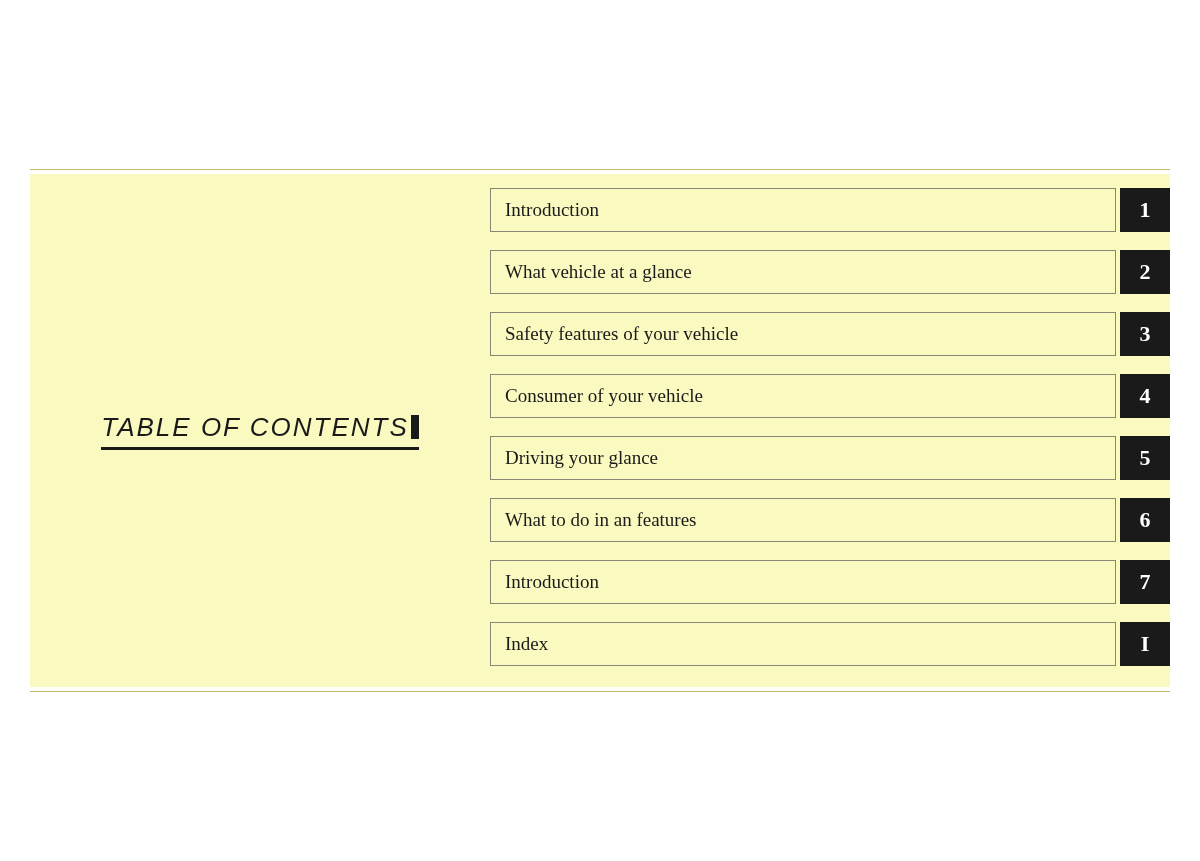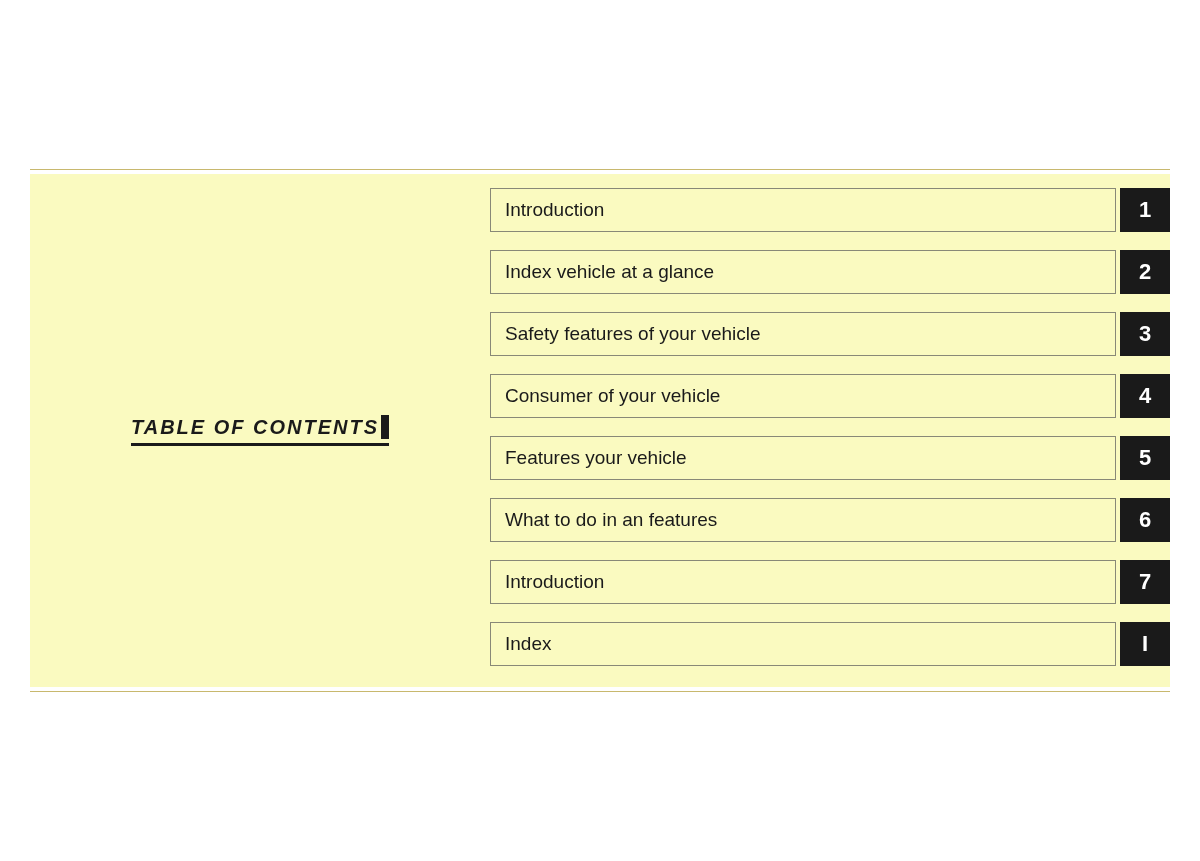--- a/index.html
+++ b/index.html
@@ -53,22 +53,22 @@
     .left-panel {
       background: #fafac0;
       flex: 0 0 460px;
       display: flex;
       align-items: center;
       justify-content: center;
       padding: 20px;
     }
 
     .table-of-contents-label {
-      font-size: 20px;
-      font-weight: bold;
+      font-size: 26px;
+      font-weight: normal;
       font-style: italic;
       color: #1a1a1a;
       letter-spacing: 2px;
       text-transform: uppercase;
       border-bottom: 3px solid #1a1a1a;
       padding-bottom: 4px;
       display: flex;
       align-items: center;
     }
 
@@ -81,20 +81,21 @@
       vertical-align: middle;
     }
 
     .right-panel {
       flex: 1;
       background: #fafac0;
       display: flex;
       flex-direction: column;
       padding: 14px 0 14px 0;
       gap: 12px;
+      font-family: Liberation Serif, serif;
     }
 
     .toc-row {
       display: flex;
       flex-direction: row;
       align-items: stretch;
       margin-bottom: 6px;
     }
 
     .toc-row:last-child {
@@ -137,33 +138,33 @@
         <span class="toc-cursor"></span>
       </div>
     </div>
 
     <div class="right-panel" id="toc-list">
     <div class="toc-row">
           <div class="toc-item-box">Introduction</div>
           <div class="toc-number-box">1</div>
         </div>
         <div class="toc-row">
-          <div class="toc-item-box">Index vehicle at a glance</div>
+          <div class="toc-item-box">What vehicle at a glance</div>
           <div class="toc-number-box">2</div>
         </div>
         <div class="toc-row">
           <div class="toc-item-box">Safety features of your vehicle</div>
           <div class="toc-number-box">3</div>
         </div>
         <div class="toc-row">
           <div class="toc-item-box">Consumer of your vehicle</div>
           <div class="toc-number-box">4</div>
         </div>
         <div class="toc-row">
-          <div class="toc-item-box">Features your vehicle</div>
+          <div class="toc-item-box">Driving your glance</div>
           <div class="toc-number-box">5</div>
         </div>
         <div class="toc-row">
           <div class="toc-item-box">What to do in an features</div>
           <div class="toc-number-box">6</div>
         </div>
         <div class="toc-row">
           <div class="toc-item-box">Introduction</div>
           <div class="toc-number-box">7</div>
         </div>

